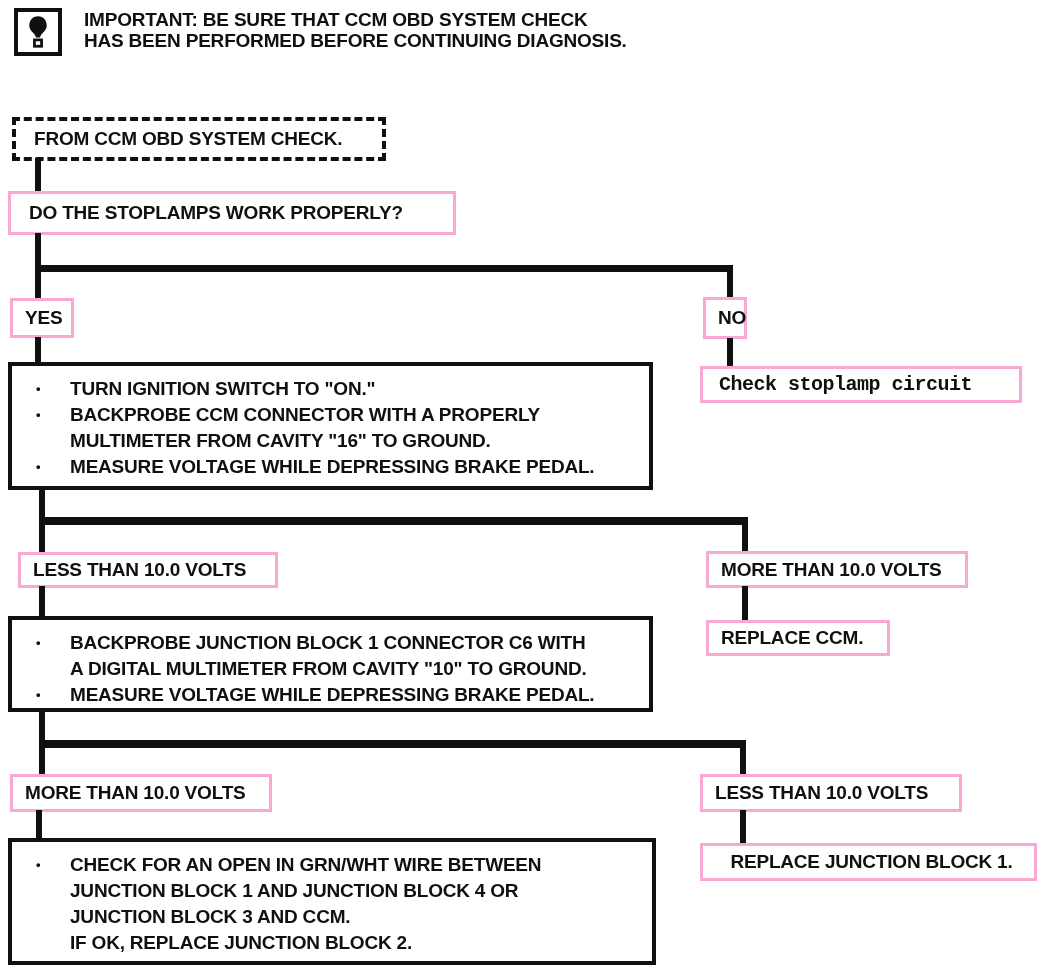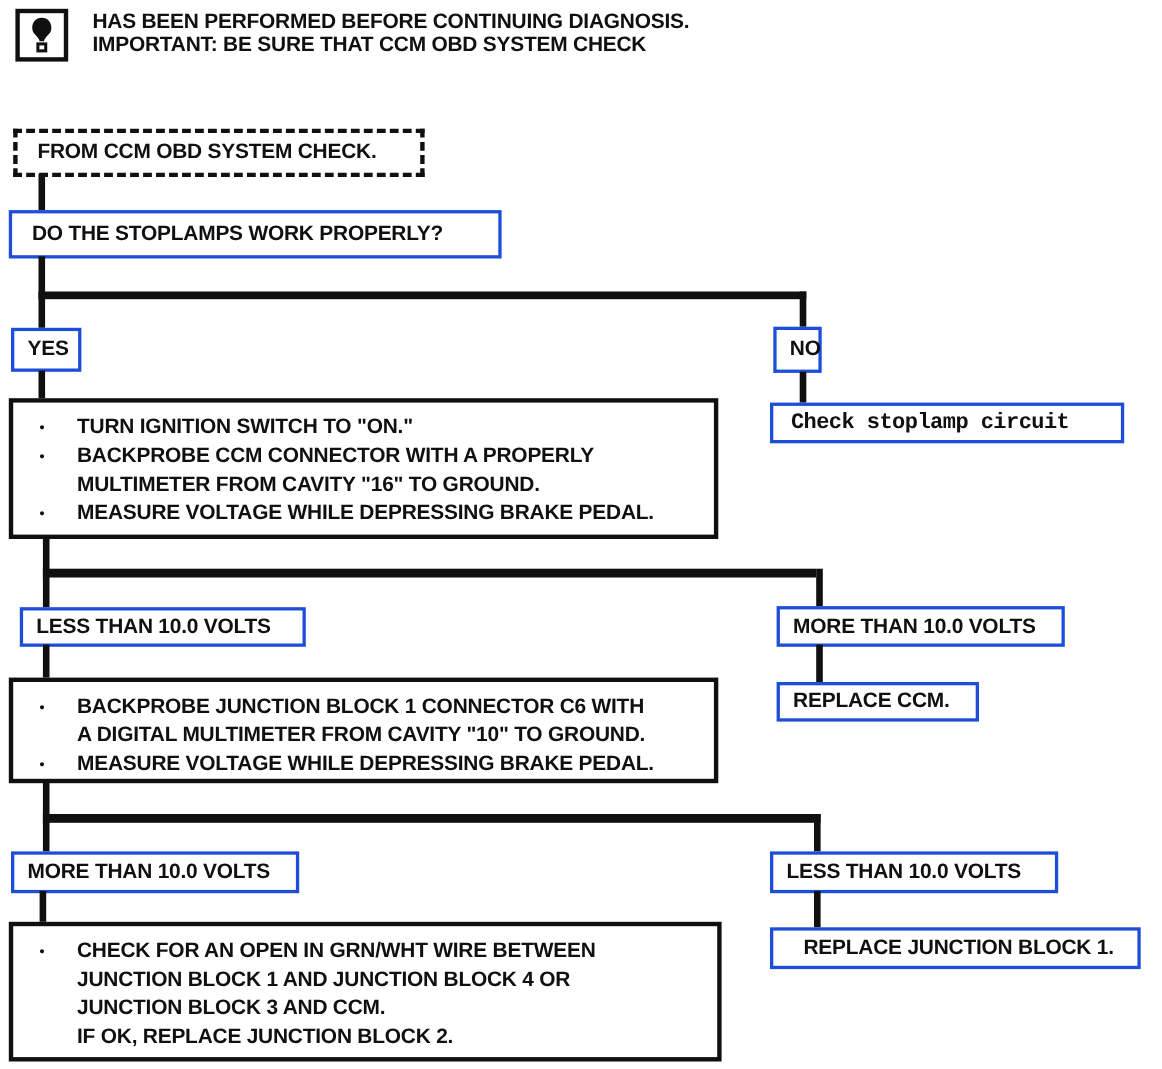--- a/index.html
+++ b/index.html
@@ -13,21 +13,21 @@
   }
   .lbl{
     font-weight:700;
     font-size:19px;
     letter-spacing:-0.2px;
     color:#101010;
   }
   .box{
     position:absolute;
     box-sizing:border-box;
-    border:3px solid #1d4ed8;
+    border:3px solid #f9a8d4;
     background:#ffffff;
     display:flex;
     align-items:center;
   }
   .box.dashed{border:4px dashed #101010;}
   .pad{padding-left:18px;padding-right:8px;}
   .padS{padding-left:12px;padding-right:6px;}
   .vline,.hline{position:absolute;background:#101010;}
   .actionbox{
     position:absolute;
@@ -70,22 +70,22 @@
 
 <div id="page">
 
   <div id="notice-icon-box">
     <svg width="38" height="38" viewBox="0 0 48 48">
       <path d="M24 4 C31 4 35 9 35 16 C35 23 27.5 25 26.5 31 L21.5 31 C20.5 25 13 23 13 16 C13 9 17 4 24 4 Z" fill="#101010"></path>
       <rect x="19.5" y="34" width="9" height="8" fill="#ffffff" stroke="#101010" stroke-width="3.5"></rect>
     </svg>
   </div>
   <div id="notice-text">
+    <div class="lbl">IMPORTANT: BE SURE THAT CCM OBD SYSTEM CHECK</div>
     <div class="lbl">HAS BEEN PERFORMED BEFORE CONTINUING DIAGNOSIS.</div>
-    <div class="lbl">IMPORTANT: BE SURE THAT CCM OBD SYSTEM CHECK</div>
   </div>
 
   <div class="box dashed pad" style="left:12px;top:117px;width:374px;height:44px;text-align:right;">
     <span class="lbl">FROM CCM OBD SYSTEM CHECK.</span>
   </div>
 
   <div class="vline" style="left:35px;top:158px;width:6px;height:36px;"></div>
 
   <div class="box pad" style="left:8px;top:191px;width:448px;height:44px;">
     <span class="lbl">DO THE STOPLAMPS WORK PROPERLY?</span>

